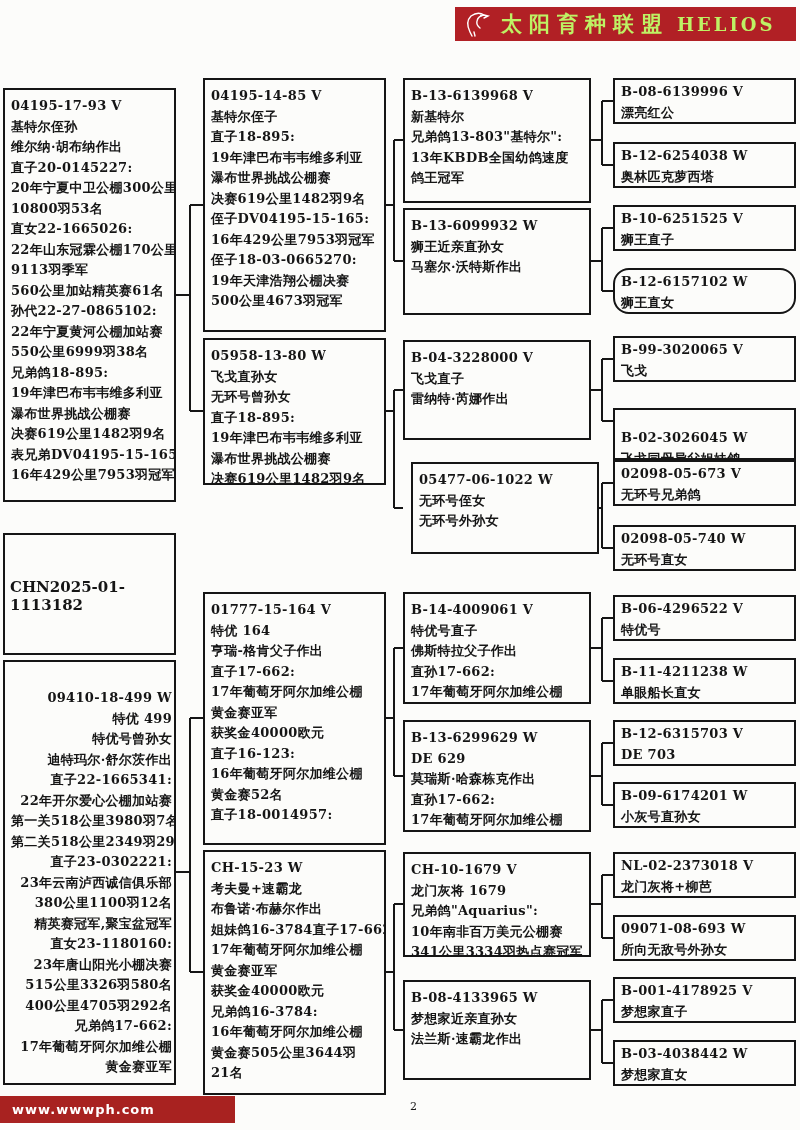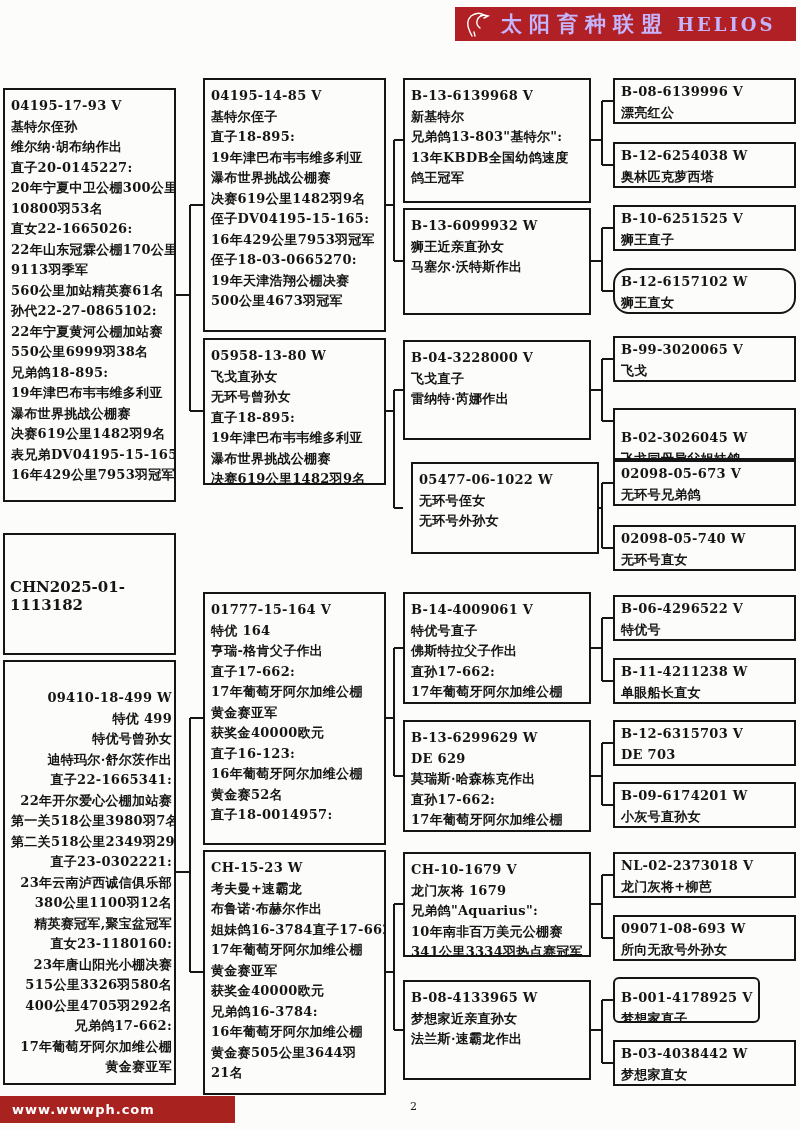--- a/index.html
+++ b/index.html
@@ -5,21 +5,21 @@
   html,body{margin:0;padding:0;background:#e9e7e2;}
   #page{
     position:relative;width:800px;height:1130px;margin:0 auto;
     background:#fcfcfa;overflow:hidden;
     font-family:"DejaVu Serif","Liberation Serif",serif;
     color:#151515;
   }
   
   #brand-banner{
     position:absolute;left:455px;top:7px;width:341px;height:34px;
-    background:#b12025;color:#c4b5fd;display:flex;align-items:center;
+    background:#b12025;color:#bef264;display:flex;align-items:center;
     padding:0 8px;box-sizing:border-box;gap:8px;
   }
   #brand-banner .cn{font-size:21px;font-weight:bold;letter-spacing:7px;white-space:nowrap;}
   #brand-banner .en{font-size:18px;font-weight:bold;letter-spacing:3px;white-space:nowrap;}
   
   .box{
     position:absolute;box-sizing:border-box;border:2px solid #151515;background:#fcfcfa;
     padding:6px 2px 2px 6px;overflow:hidden;font-weight:bold;
   }
   .box .ln{font-size:13px;line-height:20.5px;white-space:nowrap;letter-spacing:0.3px;}
@@ -261,21 +261,21 @@
       <div class="ln">小灰号直孙女</div>
     </div>
   <div class="box" style="left:613px;top:852px;width:183px;height:46px;padding-top:2px;">
       <div class="ln">NL-02-2373018 V</div>
       <div class="ln">龙门灰将+柳芭</div>
     </div>
   <div class="box" style="left:613px;top:915px;width:183px;height:46px;padding-top:2px;">
       <div class="ln">09071-08-693 W</div>
       <div class="ln">所向无敌号外孙女</div>
     </div>
-  <div class="box" style="left:613px;top:977px;width:147px;height:46px;padding-top:9px;border-radius:6px;">
+  <div class="box" style="left:613px;top:977px;width:183px;height:46px;padding-top:2px;">
       <div class="ln">B-001-4178925 V</div>
       <div class="ln">梦想家直子</div>
     </div>
   <div class="box" style="left:613px;top:1040px;width:183px;height:46px;padding-top:2px;">
       <div class="ln">B-03-4038442 W</div>
       <div class="ln">梦想家直女</div>
     </div>
 
   <div id="footer-bar">
     <span>www.wwwph.com</span>

